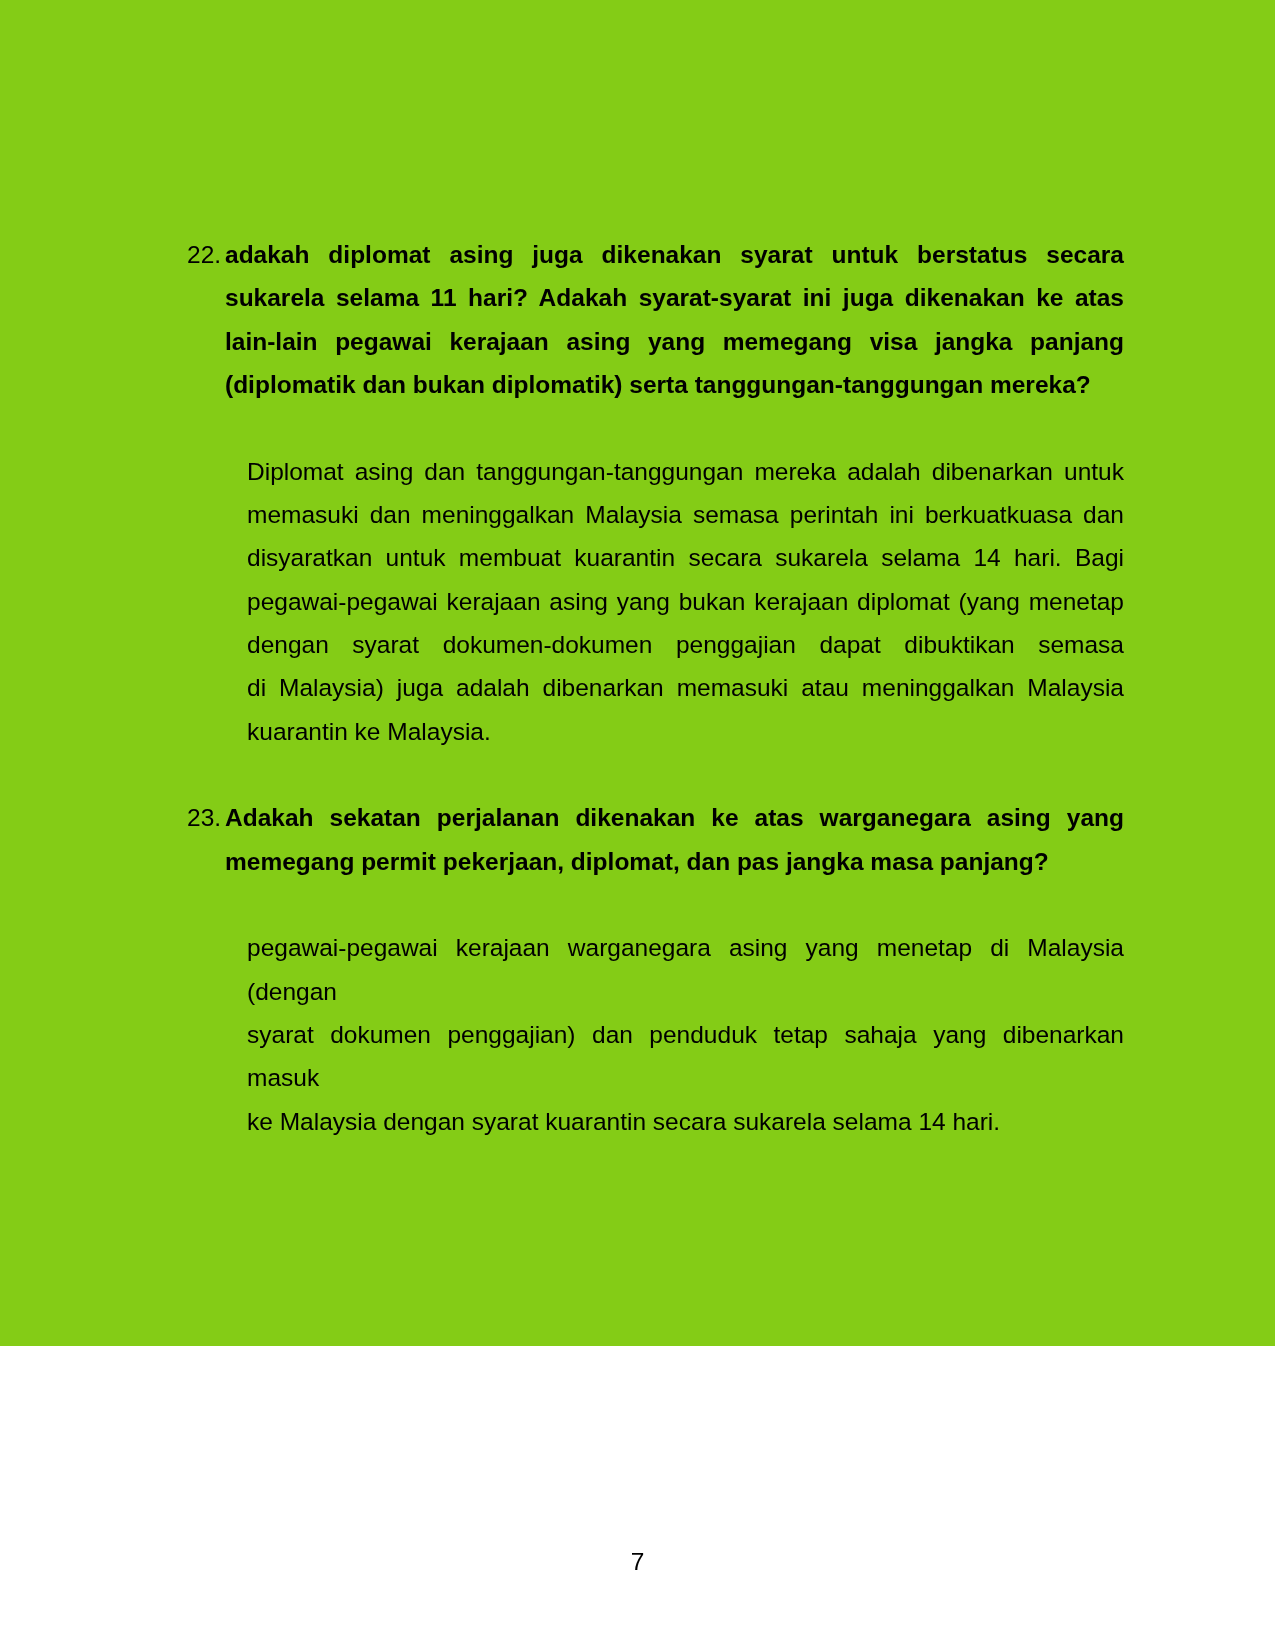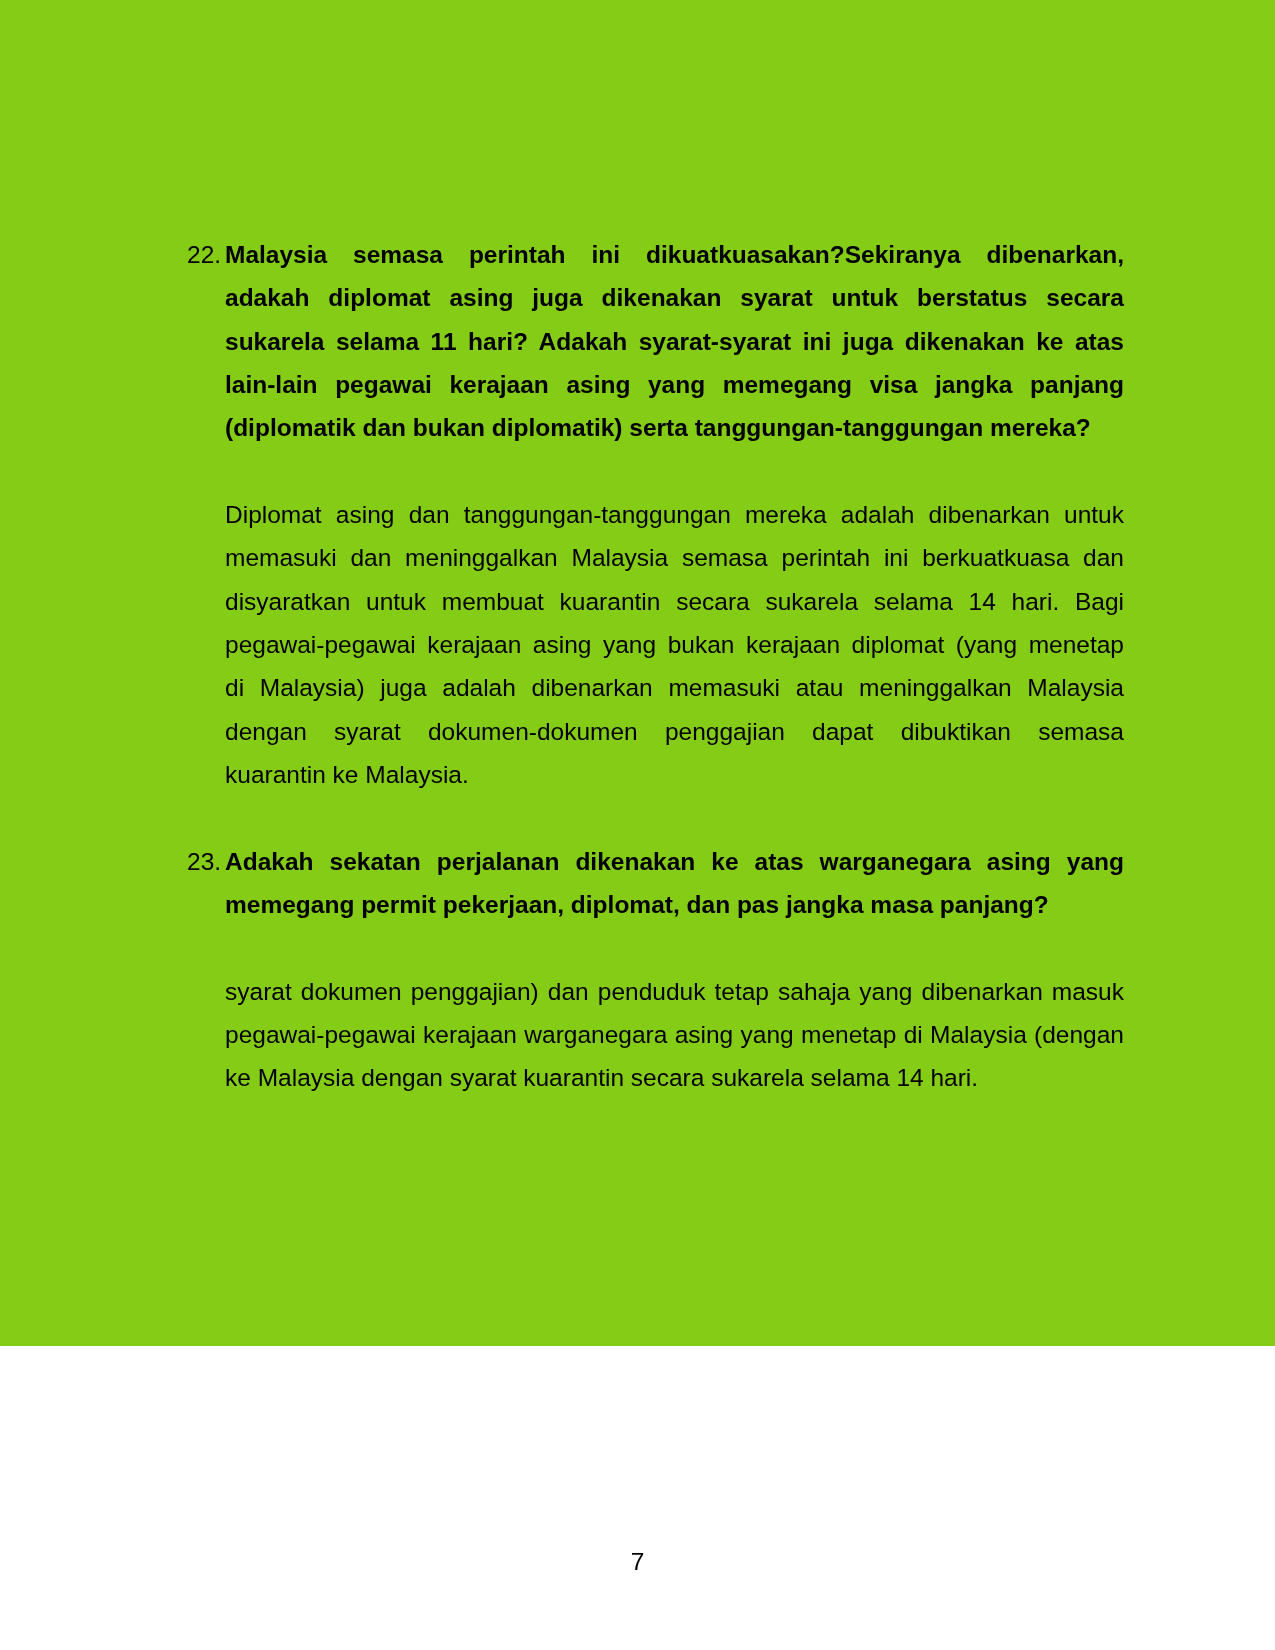--- a/index.html
+++ b/index.html
@@ -38,21 +38,21 @@
   .q-number {
     flex: 0 0 38px;
     font-weight: 400;
   }
   .q-body {
     flex: 1 1 auto;
     min-width: 0;
     font-weight: 700;
   }
   .answer {
-    margin-left: 38px;
+    margin-left: 60px;
     margin-bottom: 43.33px;
     font-weight: 400;
   }
   
   .line {
     text-align: justify;
     text-align-last: justify;
   }
   .line:last-child {
     text-align-last: auto;
@@ -68,49 +68,48 @@
 </head>
 <body>
 
 <div class="page">
   <div class="content">
 
     <section class="qa-item">
       <div class="question-row">
         <span class="q-number">22.</span>
         <div class="q-body">
-            <div class="line">Malaysia semasa perintah ini dikuatkuasakan?Sekiranya dibenarkan,</div>
             <div class="line">adakah diplomat asing juga dikenakan syarat untuk berstatus secara</div>
             <div class="line">sukarela selama 11 hari? Adakah syarat-syarat ini juga dikenakan ke atas</div>
             <div class="line">lain-lain pegawai kerajaan asing yang memegang visa jangka panjang</div>
             <div class="line">(diplomatik dan bukan diplomatik) serta tanggungan-tanggungan mereka?</div>
           </div>
       </div>
       <div class="answer">
           <div class="line">Diplomat asing dan tanggungan-tanggungan mereka adalah dibenarkan untuk</div>
           <div class="line">memasuki dan meninggalkan Malaysia semasa perintah ini berkuatkuasa dan</div>
           <div class="line">disyaratkan untuk membuat kuarantin secara sukarela selama 14 hari. Bagi</div>
           <div class="line">pegawai-pegawai kerajaan asing yang bukan kerajaan diplomat (yang menetap</div>
+          <div class="line">dengan syarat dokumen-dokumen penggajian dapat dibuktikan semasa</div>
           <div class="line">di Malaysia) juga adalah dibenarkan memasuki atau meninggalkan Malaysia</div>
-          <div class="line">dengan syarat dokumen-dokumen penggajian dapat dibuktikan semasa</div>
           <div class="line">kuarantin ke Malaysia.</div>
         </div>
     </section>
 
     <section class="qa-item">
       <div class="question-row">
         <span class="q-number">23.</span>
         <div class="q-body">
             <div class="line">Adakah sekatan perjalanan dikenakan ke atas warganegara asing yang</div>
             <div class="line">memegang permit pekerjaan, diplomat, dan pas jangka masa panjang?</div>
           </div>
       </div>
       <div class="answer">
+          <div class="line">pegawai-pegawai kerajaan warganegara asing yang menetap di Malaysia (dengan</div>
           <div class="line">syarat dokumen penggajian) dan penduduk tetap sahaja yang dibenarkan masuk</div>
-          <div class="line">pegawai-pegawai kerajaan warganegara asing yang menetap di Malaysia (dengan</div>
           <div class="line">ke Malaysia dengan syarat kuarantin secara sukarela selama 14 hari.</div>
         </div>
     </section>
 
   </div>
 
   <footer class="page-footer">
     <span>7</span>
   </footer>
 </div>

